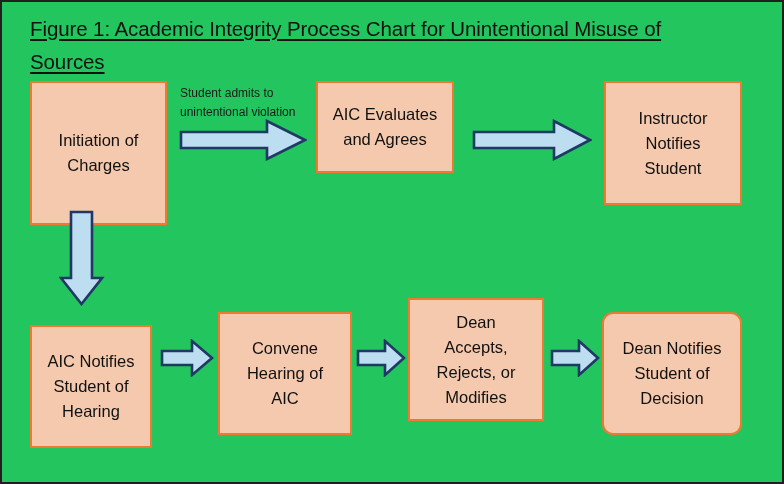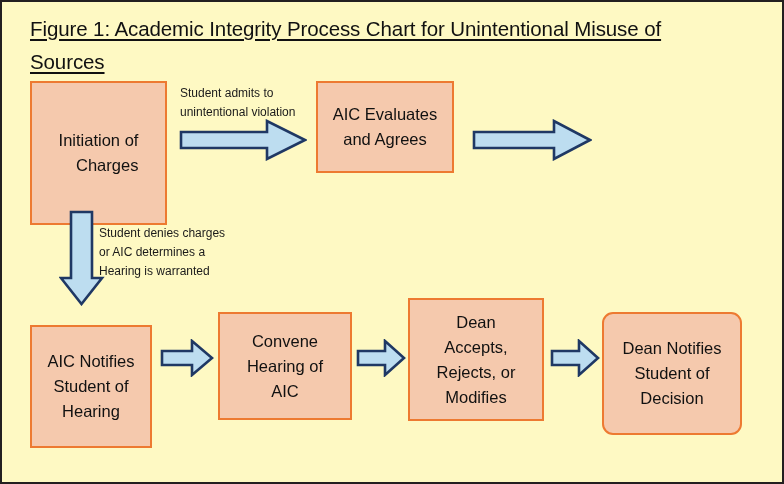--- a/index.html
+++ b/index.html
@@ -7,21 +7,21 @@
     padding: 0;
     background: #ffffff;
   }
   body {
     font-family: "Liberation Sans", sans-serif;
   }
   #page {
     position: relative;
     width: 784px;
     height: 484px;
-    background: #fef9c3;
+    background: #22c55e;
     border: 2px solid #231f20;
     box-sizing: border-box;
     overflow: hidden;
   }
   #figure-title {
     position: absolute;
     left: 28px;
     top: 10px;
     width: 660px;
     font-size: 20.5px;
@@ -60,21 +60,21 @@
   }
   .arrow svg { display: block; }
 </style>
 </head>
 <body>
 
 <div id="page">
 
   <div id="figure-title">Figure 1: Academic Integrity Process Chart for Unintentional Misuse of Sources</div>
 
-  <div class="pbox" style="left:28px; top:79px; width:137px; height:144px;text-align:right;">
+  <div class="pbox" style="left:28px; top:79px; width:137px; height:144px;">
     <span>Initiation of<br>Charges</span>
   </div>
 
   <div class="edge-label" style="left:178px; top:82px; width:140px;">Student admits to<br>unintentional violation</div>
 
   <div class="arrow" style="left:177px; top:117px;">
     <svg width="128" height="42" viewBox="0 0 128 42">
       <polygon points="2,13 88,13 88,2 126,21 88,40 88,29 2,29" fill="#BDDDF0" stroke="#1F3864" stroke-width="2.6" stroke-linejoin="miter"></polygon>
     </svg>
   </div>
@@ -82,40 +82,42 @@
   <div class="pbox" style="left:314px; top:79px; width:138px; height:92px;">
     <span>AIC Evaluates<br>and Agrees</span>
   </div>
 
   <div class="arrow" style="left:470px; top:117px;">
     <svg width="120" height="42" viewBox="0 0 120 42">
       <polygon points="2,13 82,13 82,2 118,21 82,40 82,29 2,29" fill="#BDDDF0" stroke="#1F3864" stroke-width="2.6" stroke-linejoin="miter"></polygon>
     </svg>
   </div>
 
+  <div class="pbox" style="left:602px; top:79px; width:138px; height:124px;">
+    <span>Instructor<br>Notifies<br>Student</span>
+  </div>
 
   <div class="arrow" style="left:57px; top:208px;">
     <svg width="46" height="96" viewBox="0 0 46 96">
       <polygon points="12,2 33,2 33,68 43,68 22.5,94 2,68 12,68" fill="#BDDDF0" stroke="#1F3864" stroke-width="2.6" stroke-linejoin="miter"></polygon>
     </svg>
   </div>
 
-  <div class="edge-label" style="left:97px; top:222px; width:170px;">Student denies charges<br>or AIC determines a<br>Hearing is warranted</div>
 
   <div class="pbox" style="left:28px; top:323px; width:122px; height:123px;">
     <span>AIC Notifies<br>Student of<br>Hearing</span>
   </div>
 
   <div class="arrow" style="left:158px; top:337px;">
     <svg width="54" height="38" viewBox="0 0 54 38">
       <polygon points="2,12 32,12 32,2 52,19 32,36 32,26 2,26" fill="#BDDDF0" stroke="#1F3864" stroke-width="2.6" stroke-linejoin="miter"></polygon>
     </svg>
   </div>
 
-  <div class="pbox" style="left:216px; top:310px; width:134px; height:108px;text-align:center;">
+  <div class="pbox" style="left:216px; top:310px; width:134px; height:123px;text-align:center;">
     <span>Convene<br>Hearing of<br>AIC</span>
   </div>
 
   <div class="arrow" style="left:354px; top:337px;">
     <svg width="50" height="38" viewBox="0 0 50 38">
       <polygon points="2,12 29,12 29,2 48,19 29,36 29,26 2,26" fill="#BDDDF0" stroke="#1F3864" stroke-width="2.6" stroke-linejoin="miter"></polygon>
     </svg>
   </div>
 
   <div class="pbox" style="left:406px; top:296px; width:136px; height:123px;">

